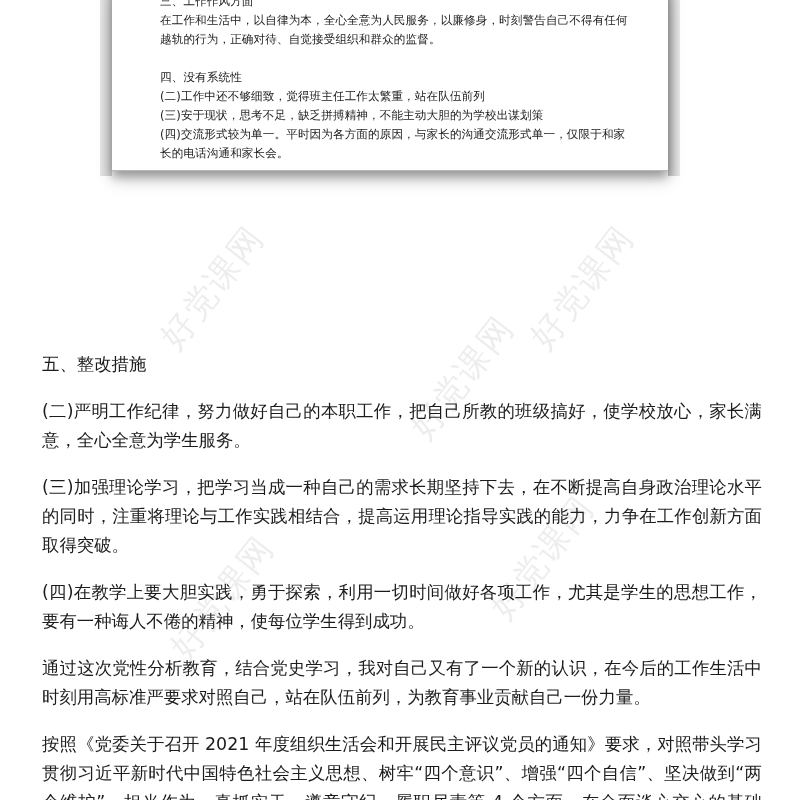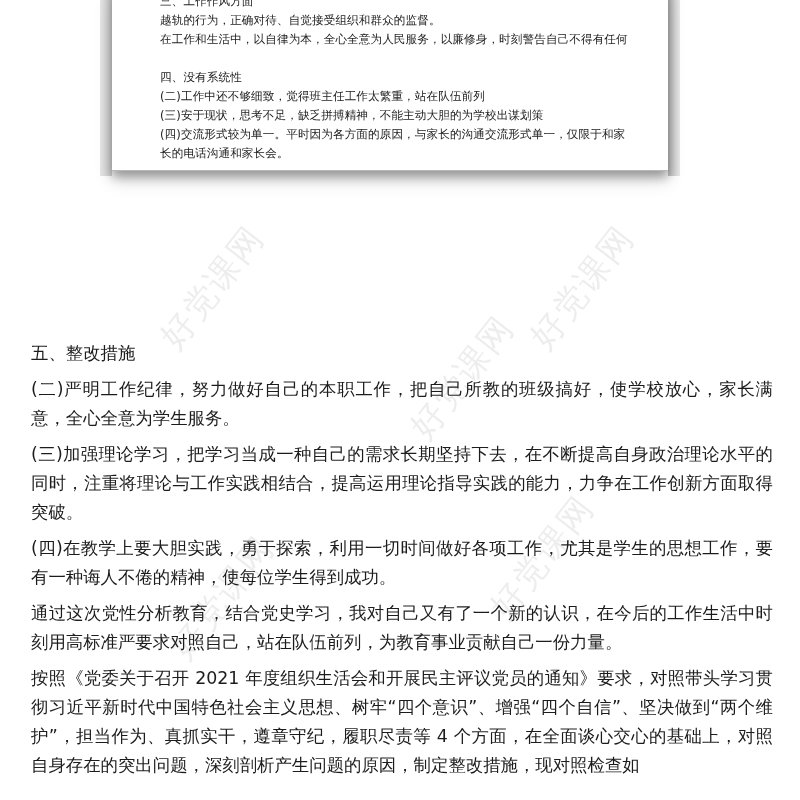--- a/index.html
+++ b/index.html
@@ -37,33 +37,33 @@
   .watermark {
     position: absolute; font-size: 34px; color: rgba(0,0,0,0.07);
     transform: rotate(-52deg); transform-origin: left top; white-space: nowrap;
     letter-spacing: 2px; pointer-events: none;
   }
 
   .body-text {
     position: absolute; left: 24px; top: 332px; width: 756px;
     font-size: 17.4px; line-height: 29px; color: #1c1c1c;
   }
-  .body-text p { margin: 7px; text-align: justify; text-align-last: left; }
+  .body-text p { margin: 18px; text-align: justify; text-align-last: left; }
 </style>
 </head>
 <body>
 
 <div class="doc-image">
   <div class="strip-left"></div>
   <div class="strip-right"></div>
   <div class="card">
     <div class="card-text">
       <p>三、工作作风方面</p>
+      <p>在工作和生活中，以自律为本，全心全意为人民服务，以廉修身，时刻警告自己不得有任何</p>
       <p>越轨的行为，正确对待、自觉接受组织和群众的监督。</p>
-      <p>在工作和生活中，以自律为本，全心全意为人民服务，以廉修身，时刻警告自己不得有任何</p>
       <p class="gap"></p>
       <p>四、没有系统性</p>
       <p>(二)工作中还不够细致，觉得班主任工作太繁重，站在队伍前列</p>
       <p>(三)安于现状，思考不足，缺乏拼搏精神，不能主动大胆的为学校出谋划策</p>
       <p>(四)交流形式较为单一。平时因为各方面的原因，与家长的沟通交流形式单一，仅限于和家</p>
       <p>长的电话沟通和家长会。</p>
     </div>
   </div>
 </div>
 

